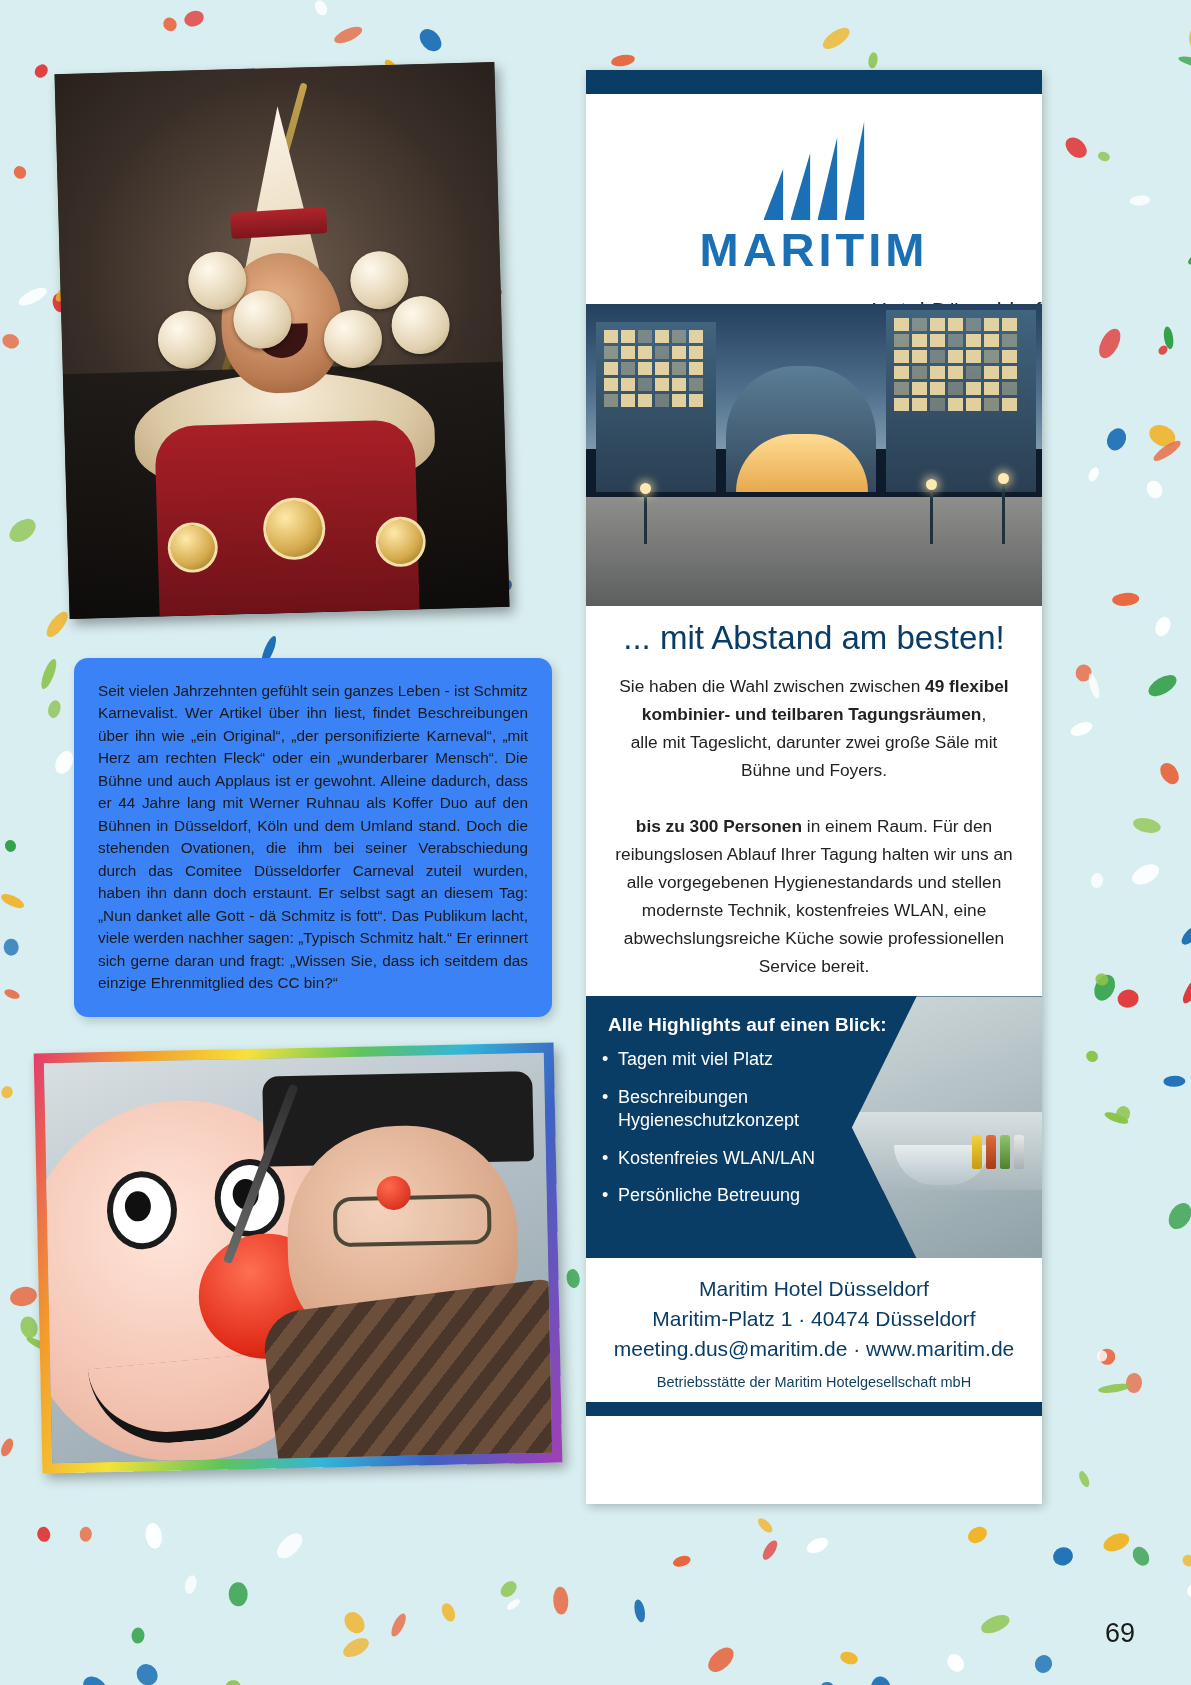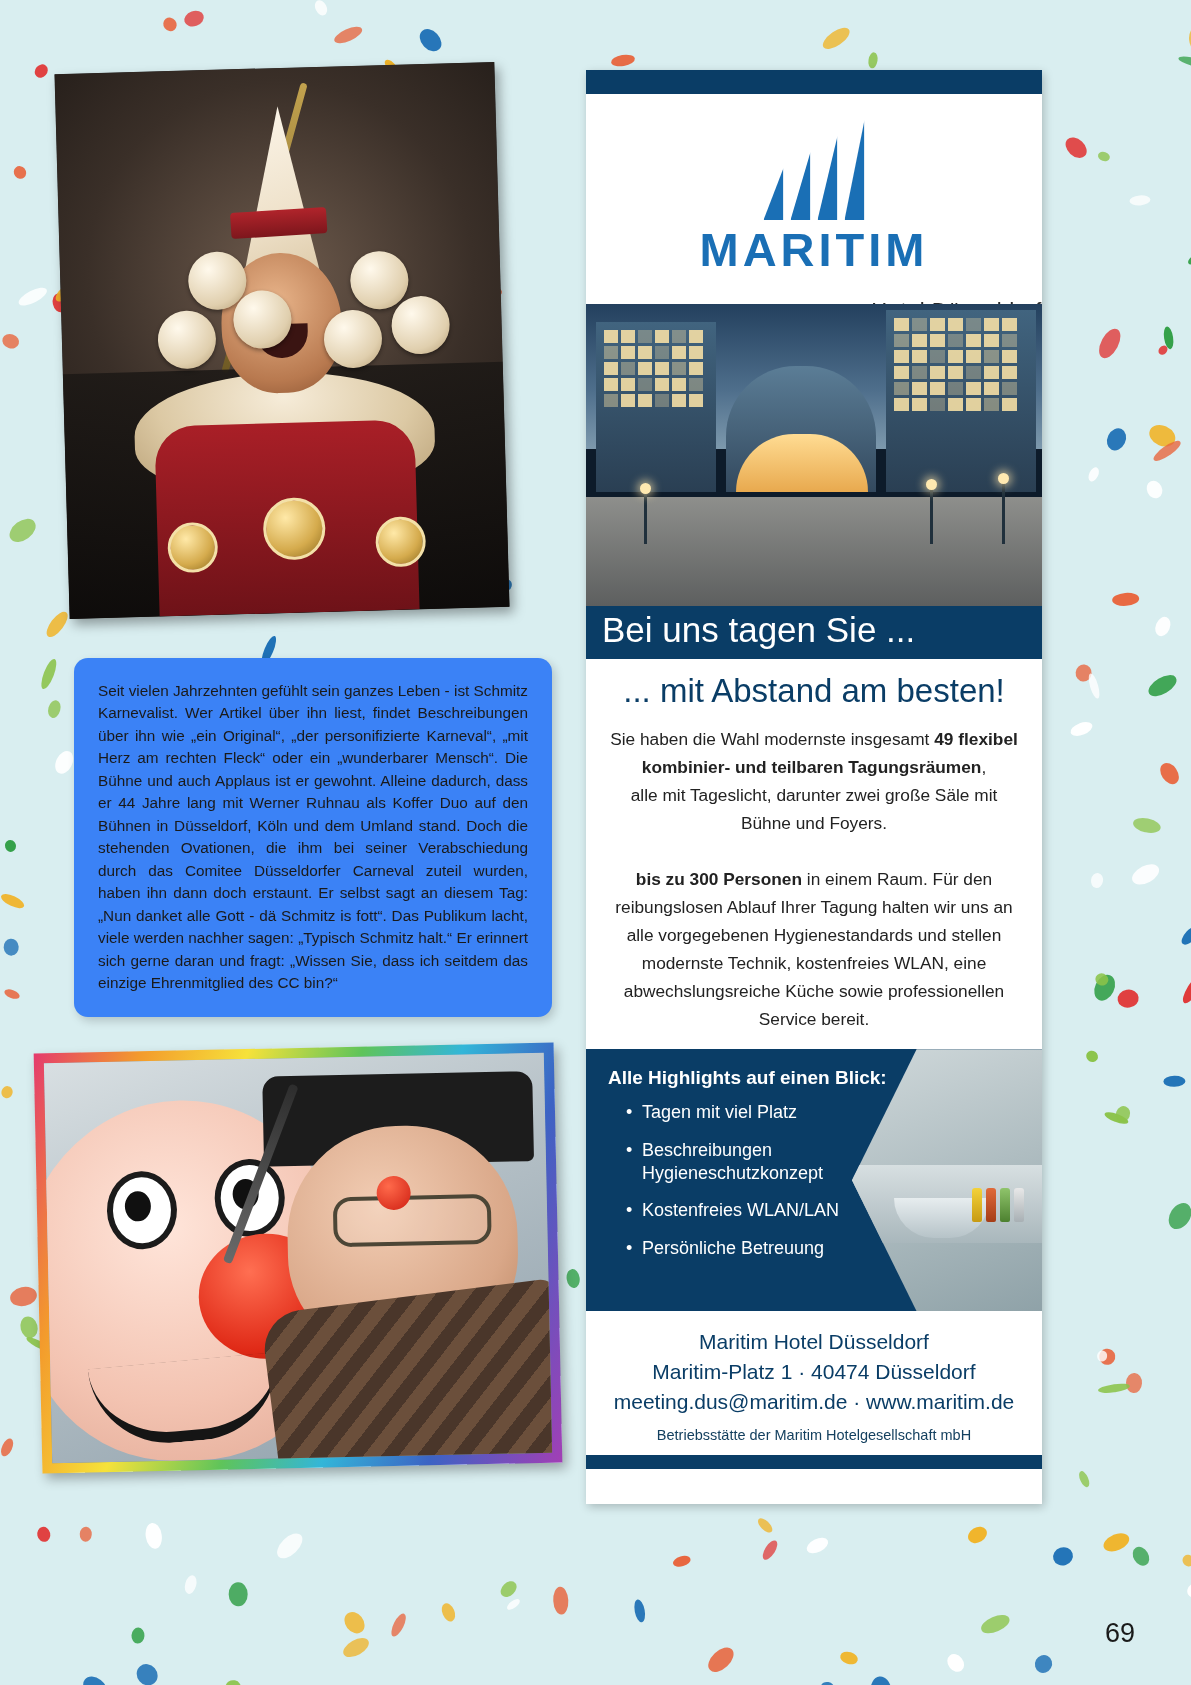--- a/index.html
+++ b/index.html
@@ -400,21 +400,21 @@
     overflow: hidden;
   }
   #ad-highlights-title {
     font-size: 19px;
     font-weight: 700;
     padding-left: 22px;
     margin-bottom: 12px;
   }
   #ad-highlights ul {
     margin: 0;
-    padding: 0 0 0 40px;
+    padding: 0 0 0 16px;
     list-style: none;
     position: relative;
     z-index: 3;
   }
   #ad-highlights li {
     font-size: 18px;
     line-height: 1.3;
     margin-bottom: 14px;
     position: relative;
     padding-left: 16px;
@@ -756,25 +756,24 @@
           <span class="hp-win" style="width:15px;height:13px;"></span>
           <span class="hp-win" style="width:15px;height:13px;opacity:.4"></span>
           <span class="hp-win" style="width:15px;height:13px;"></span>
       </div>
 
       <div class="hp-lamp" style="left:58px;top:186px;height:54px;"></div>
       <div class="hp-lamp" style="left:344px;top:182px;height:58px;"></div>
       <div class="hp-lamp" style="left:416px;top:176px;height:64px;"></div>
     </div>
 
-    <div id="ad-headline">Bei uns tagen Sie ...</div>
     <div id="ad-subheadline">... mit Abstand am besten!</div>
 
     <div id="ad-body">
-      <span>Sie haben die Wahl modernste insgesamt </span><b>49 flexibel kombinier- und teilbaren Tagungsräumen</b><span>,</span><br>
+      <span>Sie haben die Wahl zwischen zwischen </span><b>49 flexibel kombinier- und teilbaren Tagungsräumen</b><span>,</span><br>
       <span>alle mit Tageslicht, darunter zwei große Säle mit Bühne und Foyers.</span><br>
       <br>
       <b>bis zu 300 Personen</b><span> in einem Raum. Für den reibungslosen Ablauf Ihrer Tagung halten wir uns an alle vorgegebenen Hygienestandards und stellen modernste Technik, kostenfreies WLAN, eine abwechslungsreiche Küche sowie professionellen Service bereit.</span>
     </div>
 
     <div id="ad-highlights">
       <div id="hl-photo">
         <div class="hl-counter"></div>
         <div class="hl-bowl"></div>
         <div class="hl-bottle" style="left:120px;bottom:34%;background:linear-gradient(#f4d23a,#c79a12);"></div>

